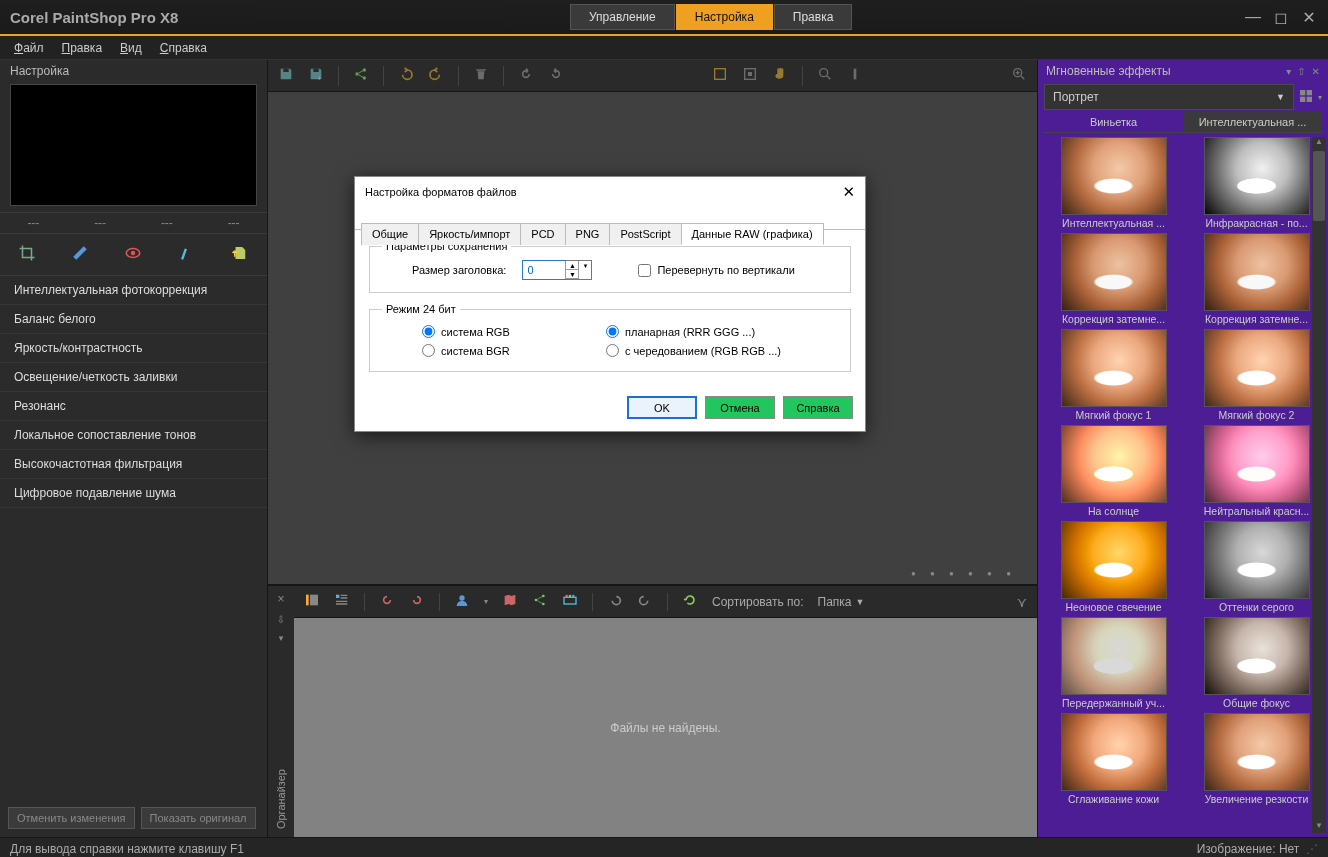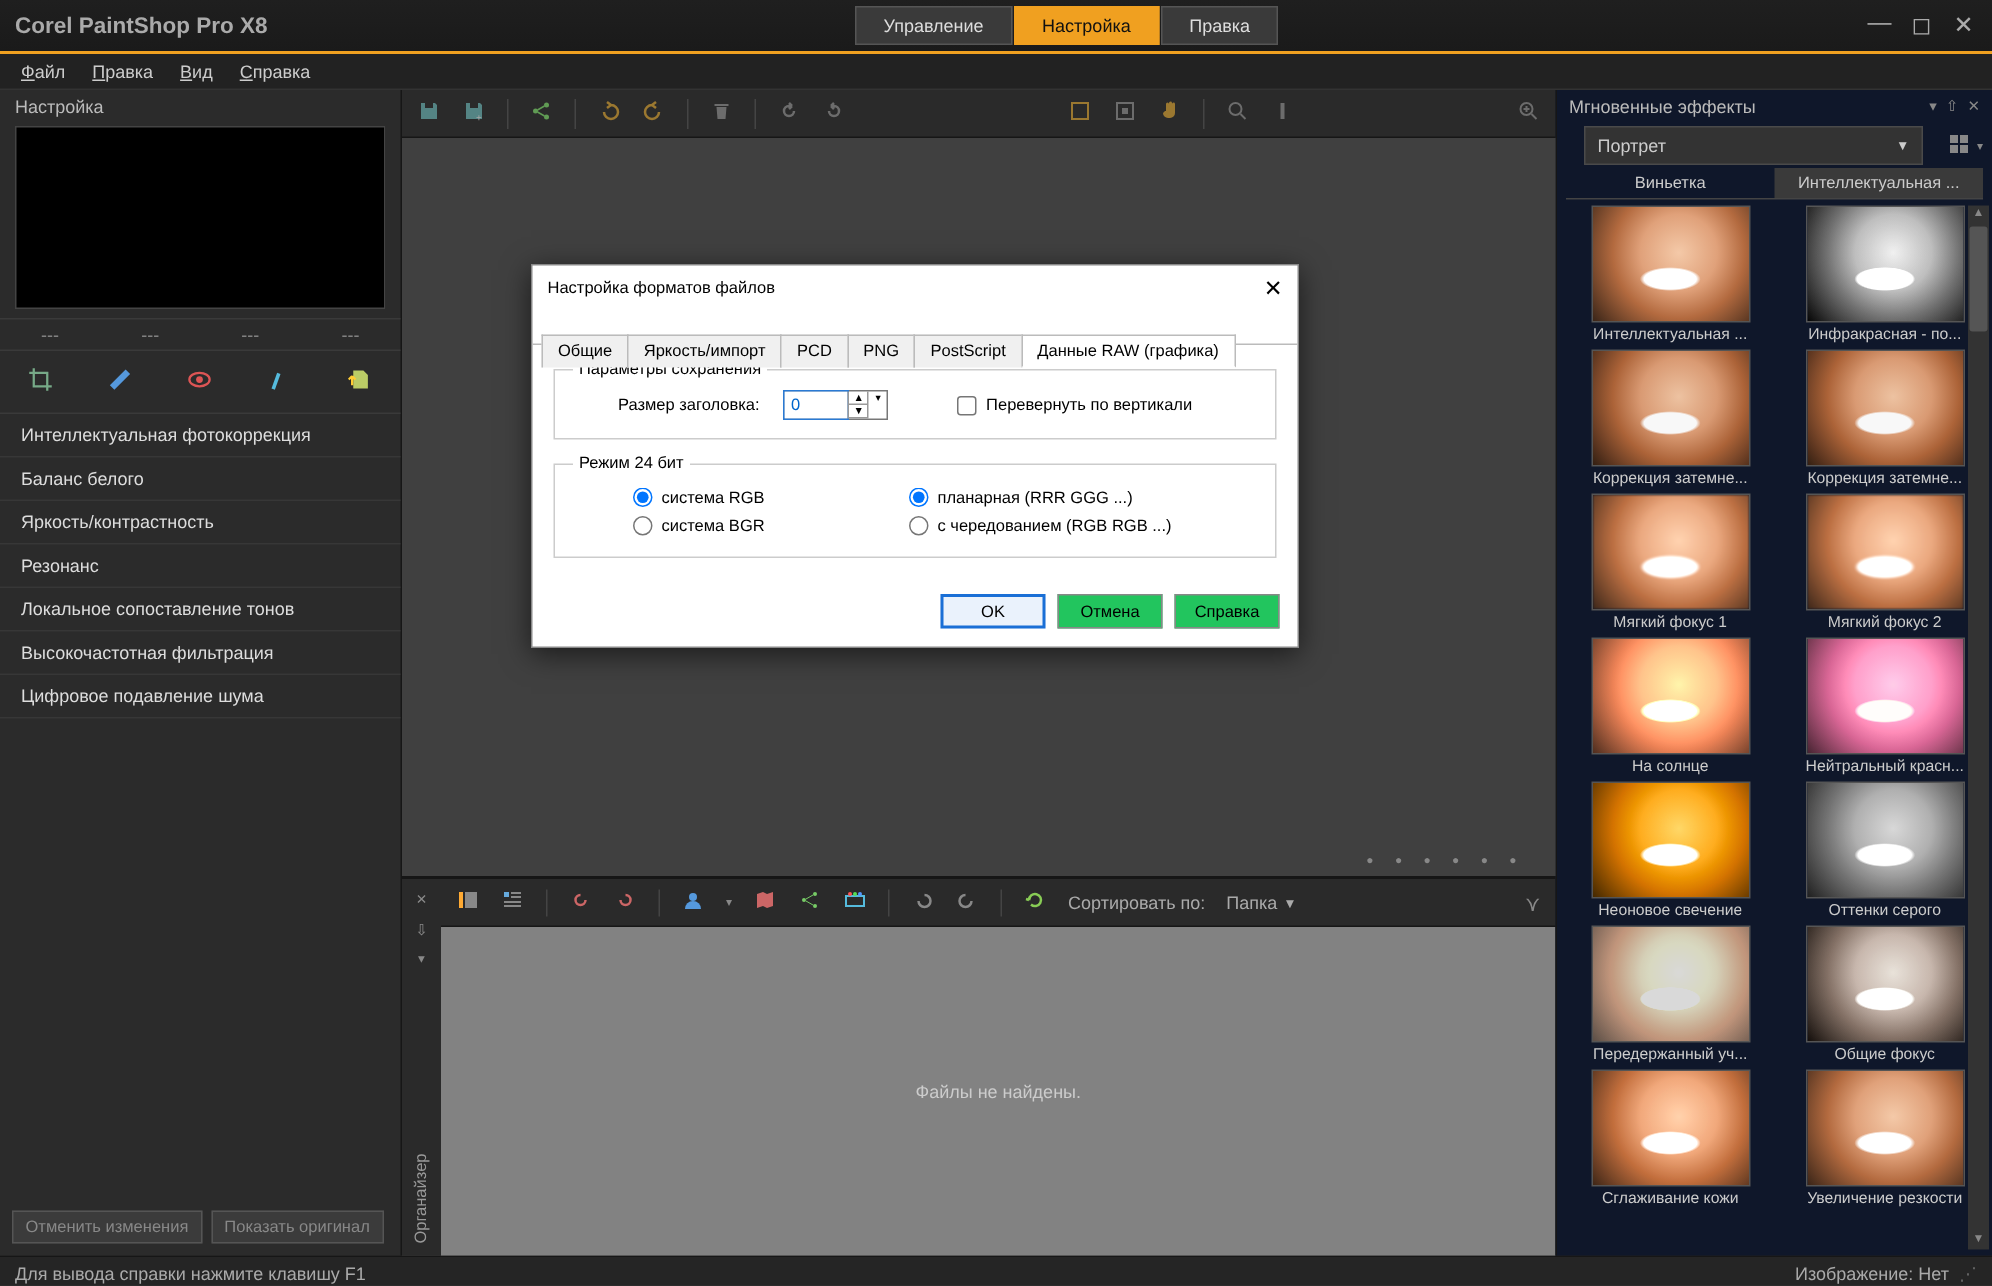--- a/index.html
+++ b/index.html
@@ -41,21 +41,21 @@
   .org { height: 253px; display: flex; border-top: 2px solid #161616; }
   .org-tab { width: 26px; background: #2a2a2a; display: flex; flex-direction: column; align-items: center; gap: 8px; padding-top: 6px; color: #888; }
   .org-tab .lbl { writing-mode: vertical-rl; transform: rotate(180deg); margin-top: auto; margin-bottom: 8px; color: #999; font-size: 11px; }
   .org-body { flex: 1; background: #2a2a2a; display: flex; flex-direction: column; }
   .org-tools { height: 32px; background: #2a2a2a; border-bottom: 1px solid #161616; display: flex; align-items: center; padding: 0 10px; gap: 14px; color: #aaa; }
   .org-tools svg { width: 16px; height: 16px; }
   .dd { display: flex; align-items: center; gap: 4px; }
   .dd-caret { font-size: 9px; }
   .org-content { flex: 1; background: #828282; display: flex; align-items: center; justify-content: center; color: #ccc; font-size: 12px; }
   
-  .right { width: 291px; background: #0f172a; border-left: 1px solid #161616; display: flex; flex-direction: column; }
+  .right { width: 291px; background: #4c1d95; border-left: 1px solid #161616; display: flex; flex-direction: column; }
   .rhead { height: 22px; display: flex; align-items: center; padding: 0 8px; color: #bbb; gap: 6px; }
   .rhead .sp { margin-left: auto; display: flex; gap: 6px; color: #888; font-size: 10px; }
   .rcat { height: 26px; background: #333; margin: 2px 6px; border: 1px solid #4a4a4a; display: flex; align-items: center; padding: 0 8px; justify-content: space-between; }
   .rtabs { display: flex; border-bottom: 1px solid #444; margin: 0 6px; }
   .rtab { flex: 1; text-align: center; padding: 4px 0; font-size: 11px; cursor: pointer; }
   .rtab.active { background: #3a3a3a; }
   .thumbs-wrap { flex: 1; overflow: hidden; position: relative; padding: 4px 2px 4px 6px; }
   .thumbs { display: grid; grid-template-columns: 1fr 1fr; gap: 4px 4px; }
   .thumb { display: flex; flex-direction: column; align-items: center; }
   .thumb .img { width: 106px; height: 78px; border: 1px solid #555; position: relative; overflow: hidden; }
@@ -156,20 +156,21 @@
           </svg></span>
       <span class="ic"><svg viewBox="0 0 24 24">
             <path fill="#bc6" d="M6 4h9l4 4v12H6z"></path>
             <path stroke="#fc3" stroke-width="2" d="M2 12l3-3m0 0l3 3m-3-3v8"></path>
           </svg></span>
     </div>
     <div id="adjlist">
         <div class="adj-item">Интеллектуальная фотокоррекция</div>
         <div class="adj-item">Баланс белого</div>
         <div class="adj-item">Яркость/контрастность</div>
+        <div class="adj-item">Освещение/четкость заливки</div>
         <div class="adj-item">Резонанс</div>
         <div class="adj-item">Локальное сопоставление тонов</div>
         <div class="adj-item">Высокочастотная фильтрация</div>
         <div class="adj-item">Цифровое подавление шума</div>
       </div>
     <div class="left-btns">
       <div class="left-btn">Отменить изменения</div>
       <div class="left-btn">Показать оригинал</div>
     </div>
   </div>
@@ -313,21 +314,21 @@
   <div class="right">
     <div class="rhead">
       <span>Мгновенные эффекты</span>
       <div class="sp">
         <span>▾</span>
         <span>⇧</span>
         <span>✕</span>
       </div>
     </div>
     <div style="display:flex;align-items:center;gap:4px;padding:0 6px">
-      <div class="rcat" style="flex:1;margin:2px 12px">
+      <div class="rcat" style="flex:1;margin:2px 0">
         <span>Портрет</span>
         <span style="font-size:9px">▼</span>
       </div>
       <span class="ic"><svg width="16" height="16" viewBox="0 0 24 24">
             <rect x="3" y="3" width="8" height="8" fill="#888"></rect>
             <rect x="13" y="3" width="8" height="8" fill="#888"></rect>
             <rect x="3" y="13" width="8" height="8" fill="#888"></rect>
             <rect x="13" y="13" width="8" height="8" fill="#888"></rect>
           </svg></span>
       <span style="font-size:8px;color:#888">▾</span>

